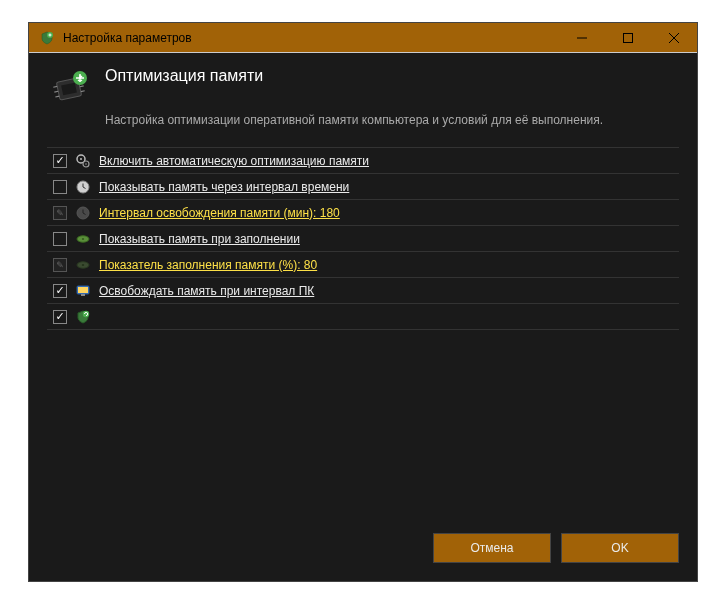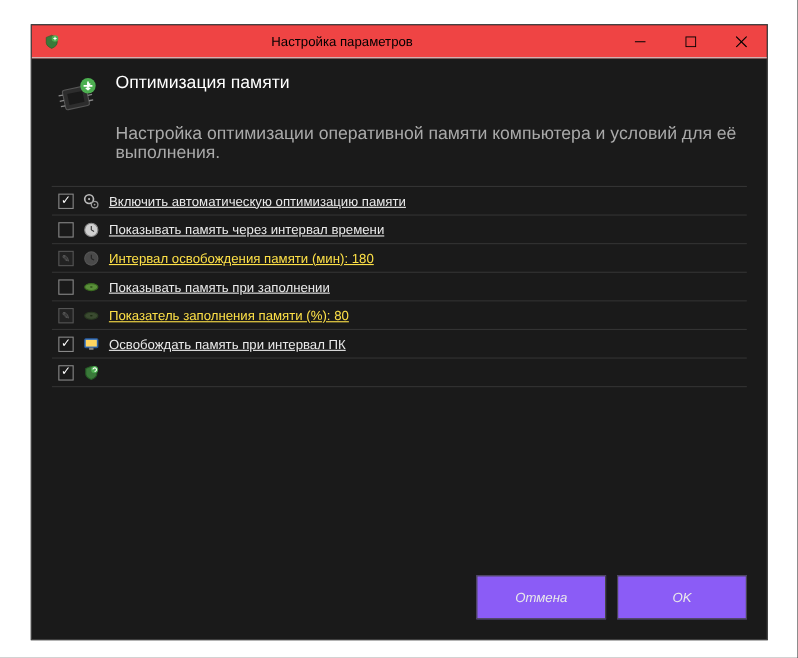--- a/index.html
+++ b/index.html
@@ -1,36 +1,36 @@
 <!DOCTYPE html>
 <html><head>
 <meta charset="utf-8">
 <style>
 * { margin: 0; padding: 0; box-sizing: border-box; }
 body { width: 725px; height: 598px; background: #fff; font-family: "Segoe UI", Tahoma, sans-serif; font-size: 12px; }
 .window { position: absolute; left: 28px; top: 22px; width: 670px; height: 560px; background: #1a1a1a; border: 1px solid #444; display: flex; flex-direction: column; }
-.titlebar { height: 30px; background: #ef4444; display: flex; align-items: center; padding-left: 10px; border-bottom: 1px solid #ccc; text-align: center; }
+.titlebar { height: 30px; background: #a16207; display: flex; align-items: center; padding-left: 10px; border-bottom: 1px solid #ccc; }
 .titlebar .app-icon { width: 16px; height: 16px; margin-right: 8px; display: flex; align-items: center; justify-content: center; }
 .titlebar .title { color: #000; font-size: 12px; flex: 1; }
 .winbtn { width: 46px; height: 30px; display: flex; align-items: center; justify-content: center; color: #000; cursor: pointer; }
 .header { padding: 14px 18px 20px 18px; display: flex; align-items: flex-start; gap: 14px; }
 .header-icon { width: 44px; height: 44px; flex-shrink: 0; display: flex; align-items: center; justify-content: center; }
 .header-title { color: #fff; font-size: 16px; font-weight: 400; margin-bottom: 20px; }
-.header-sub { color: #aaa; font-size: 16px; margin-top: 28px; }
+.header-sub { color: #aaa; font-size: 12px; margin-top: 28px; }
 .list { margin: 0 18px; border-top: 1px solid #333; flex: 1; overflow: auto; }
 .row { display: flex; align-items: center; height: 26px; padding: 0 6px; border-bottom: 1px solid #333; gap: 8px; }
 .row.disabled { color: #666; }
 .row .checkbox { width: 14px; height: 14px; border: 1px solid #888; background: #1a1a1a; display: flex; align-items: center; justify-content: center; flex-shrink: 0; cursor: pointer; }
 .row .checkbox.checked::after { content: "✓"; color: #fff; font-size: 11px; line-height: 1; }
 .row .editbtn { width: 14px; height: 14px; border: 1px solid #555; background: #222; display: flex; align-items: center; justify-content: center; flex-shrink: 0; color: #666; font-size: 9px; }
 .row .rowicon { width: 16px; height: 16px; flex-shrink: 0; display: flex; align-items: center; justify-content: center; }
 .row .label { color: #eaeaea; font-size: 12px; text-decoration: underline; }
 .row.disabled .label { color: #fde047; }
 .footer { display: flex; justify-content: flex-end; gap: 10px; padding: 14px 18px 18px; }
-.btn { width: 118px; height: 40px; background: #8b5cf6; border: 1px solid #444; color: #eaeaea; display: flex; align-items: center; justify-content: center; font-size: 12px; cursor: pointer; font-style: italic; }
+.btn { width: 118px; height: 30px; background: #a16207; border: 1px solid #444; color: #eaeaea; display: flex; align-items: center; justify-content: center; font-size: 12px; cursor: pointer; }
 </style>
 </head>
 <body>
 
 <div class="window">
 
   <div class="titlebar">
     <span class="app-icon">
       <svg width="16" height="16" viewBox="0 0 16 16">
         <path d="M8 2 L13 4 L13 9 C13 12 8 14 8 14 C8 14 3 12 3 9 L3 4 Z" fill="#3a7a3a" stroke="#265a26" stroke-width="0.5"></path>

